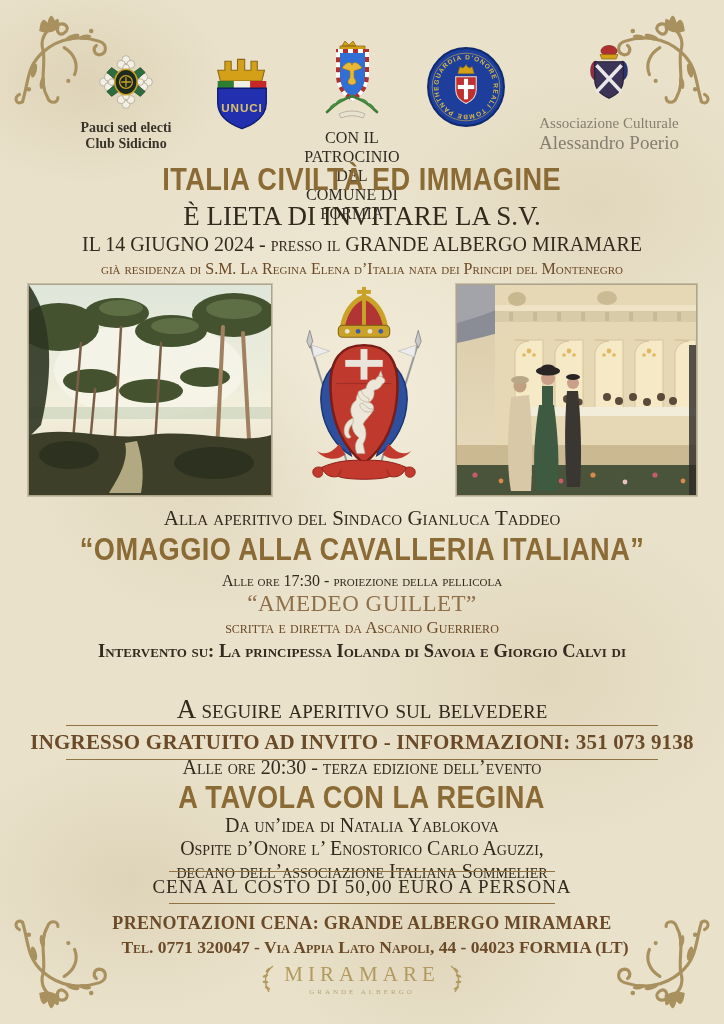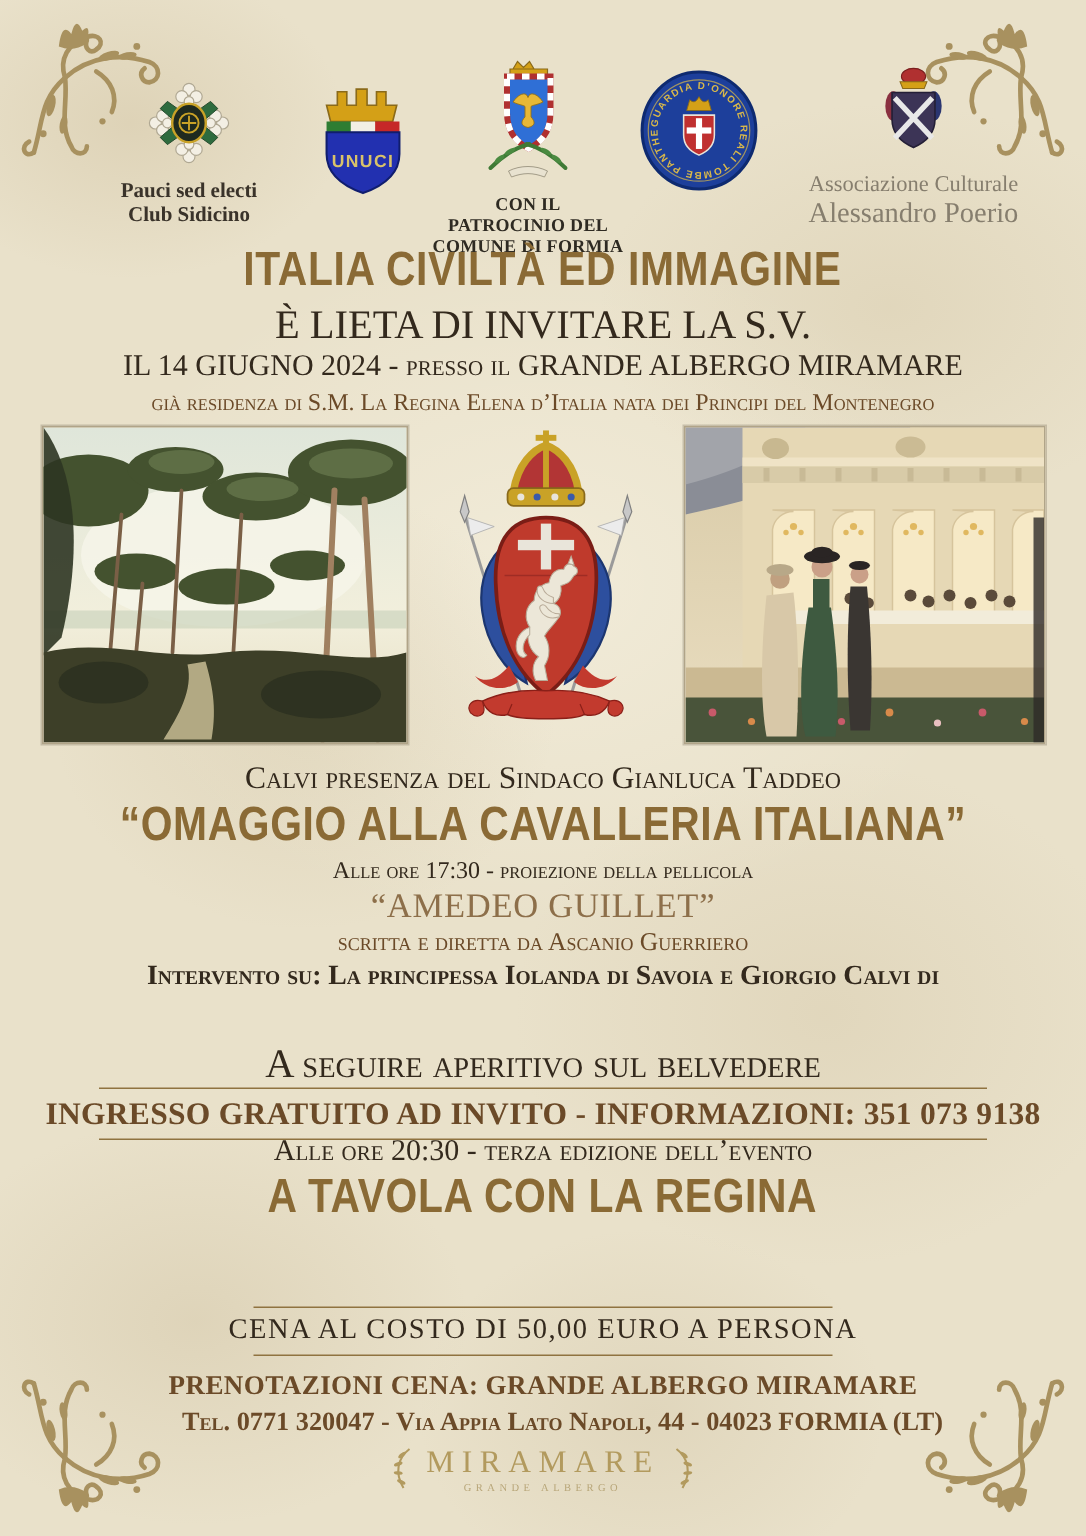--- a/index.html
+++ b/index.html
@@ -22,21 +22,21 @@
   .fl-tr { right:8px; top:6px;  transform:scaleX(-1); }
   .fl-bl { left:8px;  bottom:6px; transform:scaleY(-1); }
   .fl-br { right:8px; bottom:6px; transform:scale(-1,-1); }
 
   
   .logos-row { position:absolute; top:36px; left:56px; right:20px;
     display:flex; justify-content:space-between; align-items:flex-start; }
   .logo-col { display:flex; flex-direction:column; align-items:center; }
   .cap { text-align:center; color:#352d22; }
   .cap-sidicino { margin-top:6px; font-weight:bold; font-size:14px; line-height:1.12; color:#3a332a; }
-  .cap-formia   { margin-top:5px; font-weight:bold; font-size:12px; line-height:1.18; letter-spacing:.2px; color:#2e2a22; }
+  .cap-formia   { margin-top:5px; font-weight:normal; font-size:16px; line-height:1.18; letter-spacing:.2px; color:#2e2a22; }
   .cap-poerio   { margin-top:5px; color:#867e6e; }
   .cap-poerio .l1 { font-size:15px; }
   .cap-poerio .l2 { font-size:19px; }
 
   
   .blk { position:absolute; left:0; right:0; text-align:center; }
   .sc  { font-variant:small-caps; }
   .dark  { color:var(--text-dark,#332a1d); }
   .brown { color:var(--text-brown,#6b4a28); }
   .gold-title { display:inline-block; transform:scaleX(.85); transform-origin:center;
@@ -474,21 +474,21 @@
       <ellipse cx="91" cy="86" rx="12" ry="4.5" fill="#2a2524"></ellipse>
       <ellipse cx="91" cy="83" rx="7" ry="3.5" fill="#2a2524"></ellipse>
       <path d="M110,106 C107,142 108,176 110,202 L123,202 C125,172 124,136 121,106 Z" fill="#3a3632"></path>
       <circle cx="116" cy="98" r="6" fill="#caa088"></circle>
       <ellipse cx="116" cy="92" rx="7" ry="3" fill="#2a2524"></ellipse>
       <rect x="232" y="60" width="7" height="150" fill="#2e2a28" opacity=".8"></rect>
     </svg>
   </div>
 
   <div class="blk s1">
-    <div class="mayor dark sc">Calvi presenza del Sindaco Gianluca Taddeo</div>
+    <div class="mayor dark sc">Alla aperitivo del Sindaco Gianluca Taddeo</div>
     <div><span class="gold-title">“OMAGGIO ALLA CAVALLERIA ITALIANA”</span></div>
     <div class="time dark sc">Alle ore 17:30 - proiezione della pellicola</div>
     <div class="film" style="color:#8d6f4a;">“AMEDEO GUILLET”</div>
     <div class="credits brown sc">scritta e diretta da Ascanio Guerriero</div>
   </div>
 
   <div class="blk s2 dark sc">
     <div>Intervento su: La principessa Iolanda di Savoia e Giorgio Calvi di</div>
   </div>
 
@@ -497,20 +497,25 @@
     <div class="rule rule-w"></div>
     <div class="ingresso brown">INGRESSO GRATUITO AD INVITO - INFORMAZIONI: 351 073 9138</div>
     <div class="rule rule-w" style="margin-top:4px;"></div>
   </div>
 
   <div class="blk s3">
     <div class="time2 dark sc">Alle ore 20:30 - terza edizione dell’evento</div>
     <div><span class="gold-title">A TAVOLA CON LA REGINA</span></div>
   </div>
 
+  <div class="blk s4 dark sc">
+    <div>Da un’idea di Natalia Yablokova</div>
+    <div>Ospite d’Onore l’ Enostorico Carlo Aguzzi,</div>
+    <div>decano dell’associazione Italiana Sommelier</div>
+  </div>
 
   <div class="blk pricebox">
     <div class="rule rule-n"></div>
     <div class="price dark">CENA AL COSTO  DI 50,00 EURO A PERSONA</div>
     <div class="rule rule-n"></div>
   </div>
 
   <div class="blk booking brown">
     <div class="b1">PRENOTAZIONI CENA: GRANDE ALBERGO MIRAMARE</div>
     <div class="b2 sc">Tel. 0771 320047 - Via Appia Lato Napoli, 44 - 04023 FORMIA (LT)</div>

